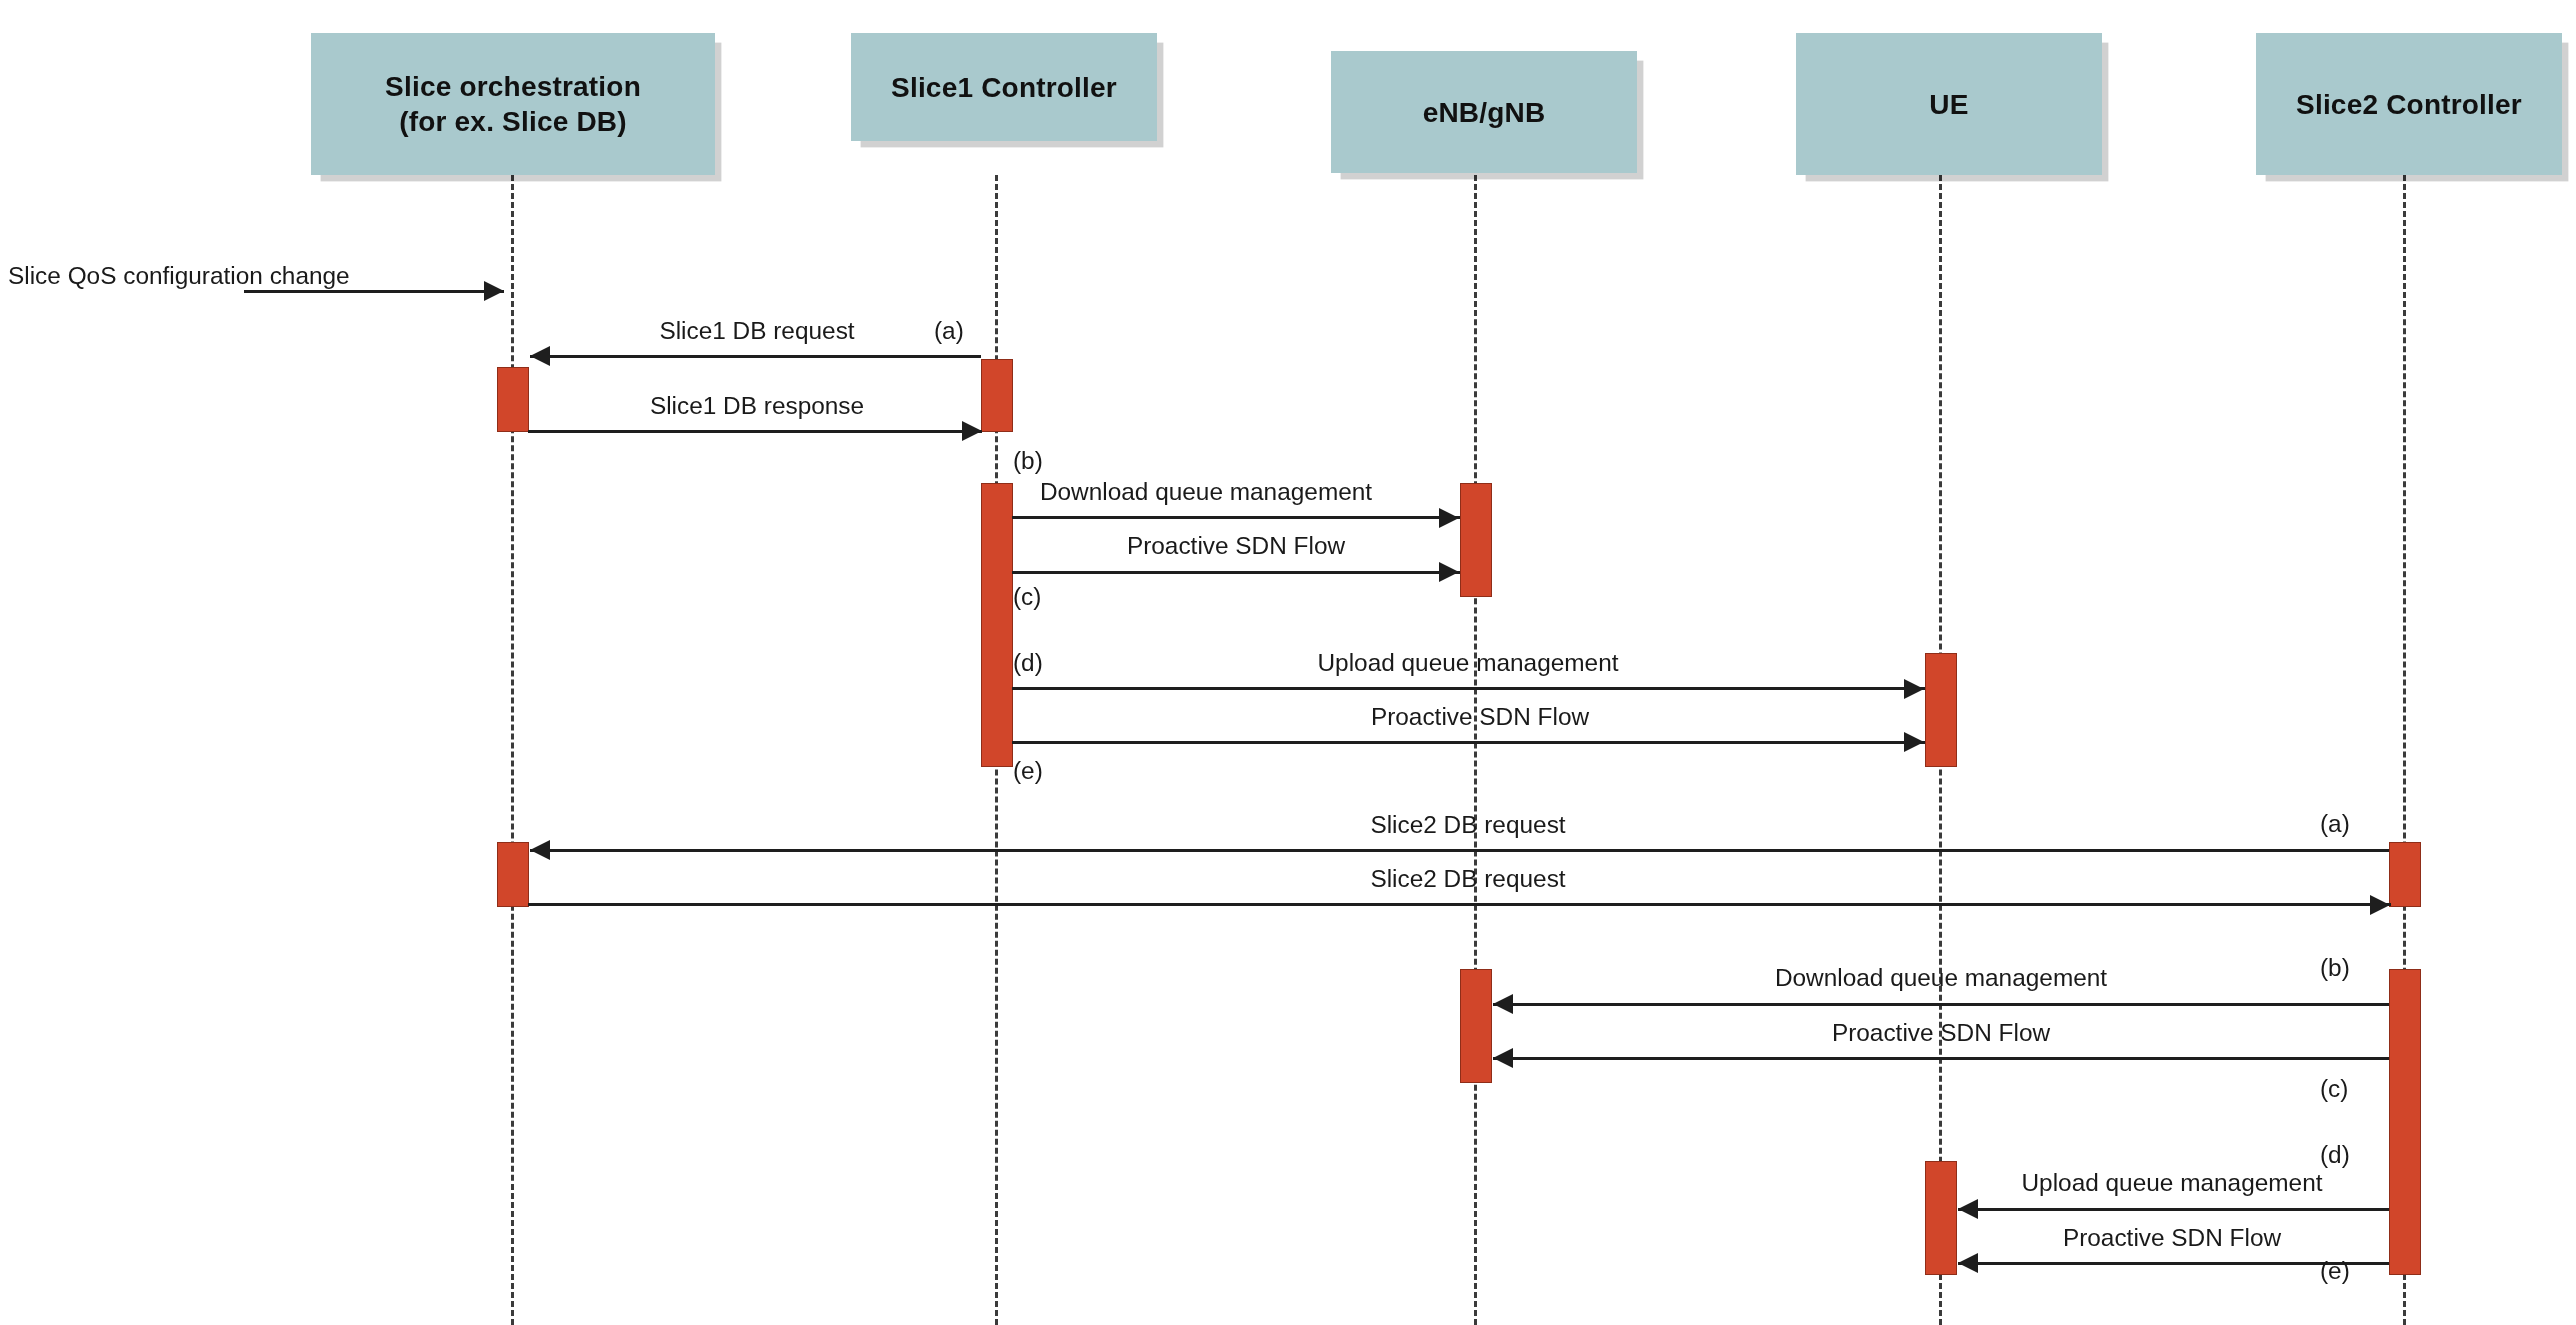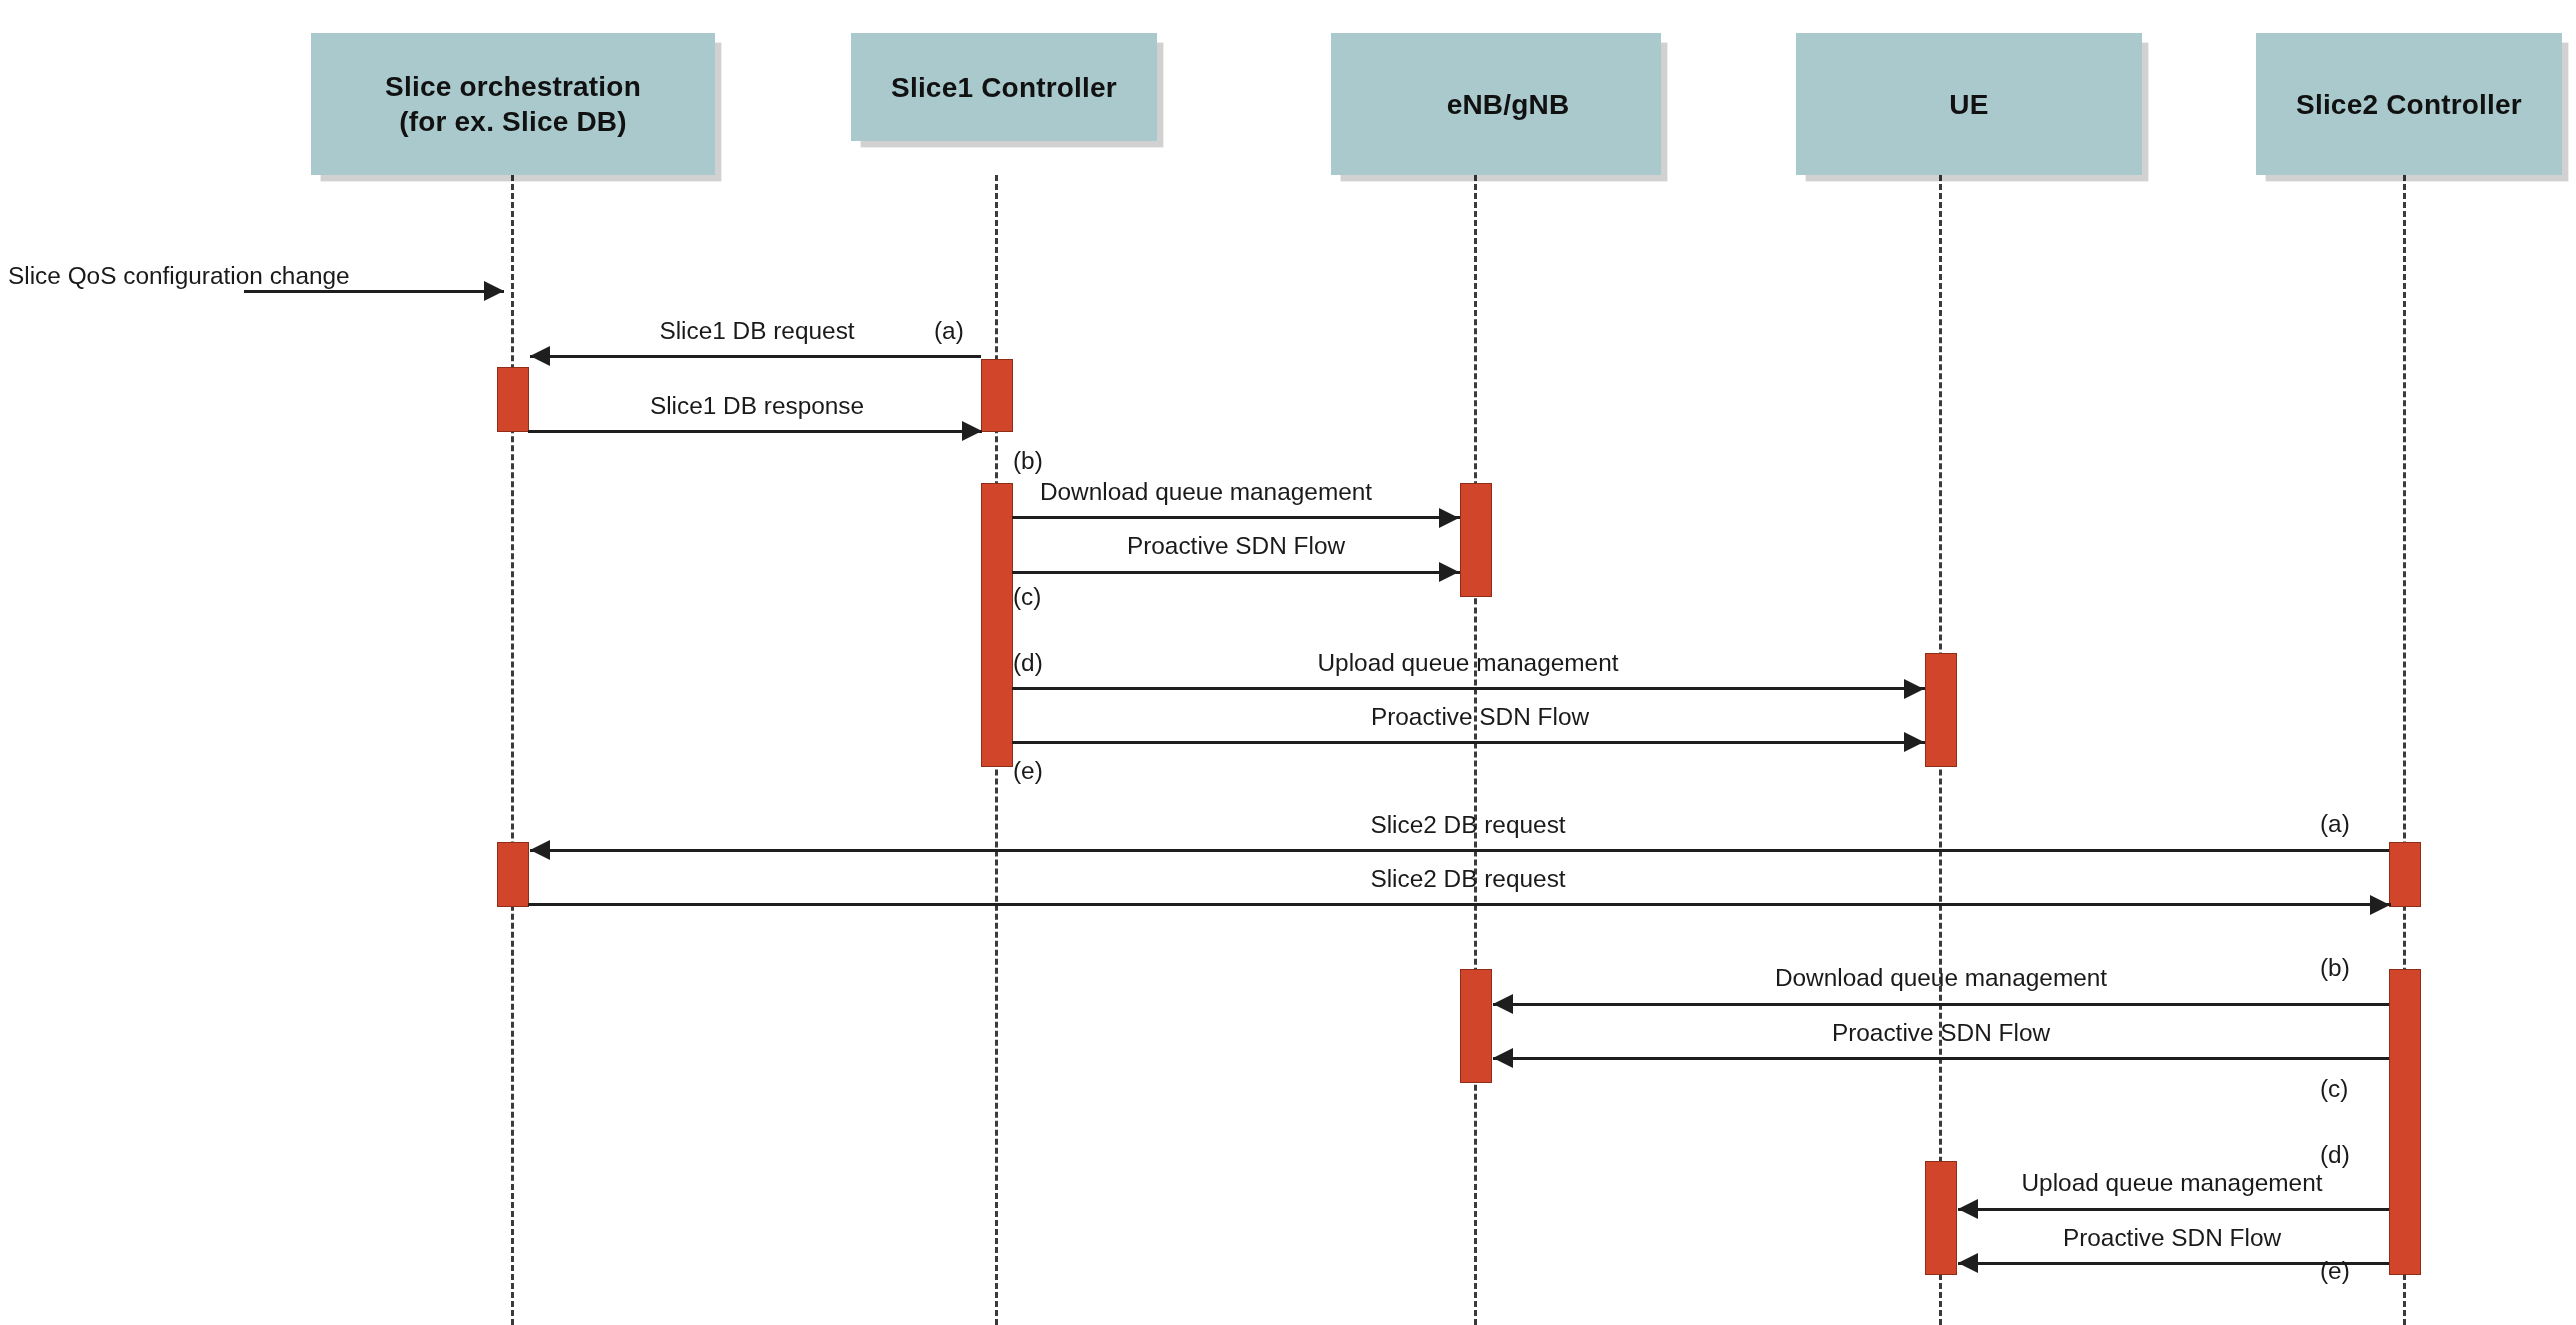--- a/index.html
+++ b/index.html
@@ -157,26 +157,26 @@
         <div>
           <span>Slice orchestration</span>
           <span>(for ex. Slice DB)</span>
         </div>
       </div>
       <div class="actor-box" style="left: 851px; top: 33px; width: 306px; height: 108px;">
         <div>
           <span>Slice1 Controller</span>
         </div>
       </div>
-      <div class="actor-box" style="left: 1331px; top: 33px; width: 306px; height: 142px; padding-left: 24px;">
+      <div class="actor-box" style="left: 1331px; top: 51px; width: 306px; height: 122px;">
         <div>
           <span>eNB/gNB</span>
         </div>
       </div>
-      <div class="actor-box" style="left: 1796px; top: 33px; width: 346px; height: 142px;">
+      <div class="actor-box" style="left: 1796px; top: 33px; width: 306px; height: 142px;">
         <div>
           <span>UE</span>
         </div>
       </div>
       <div class="actor-box" style="left: 2256px; top: 33px; width: 306px; height: 142px;">
         <div>
           <span>Slice2 Controller</span>
         </div>
       </div>
     </div>

